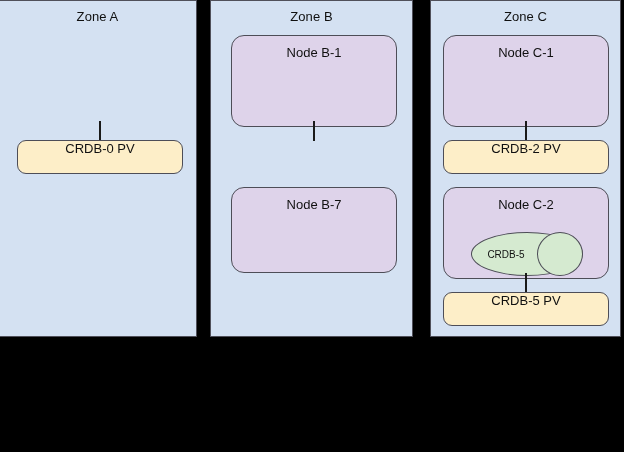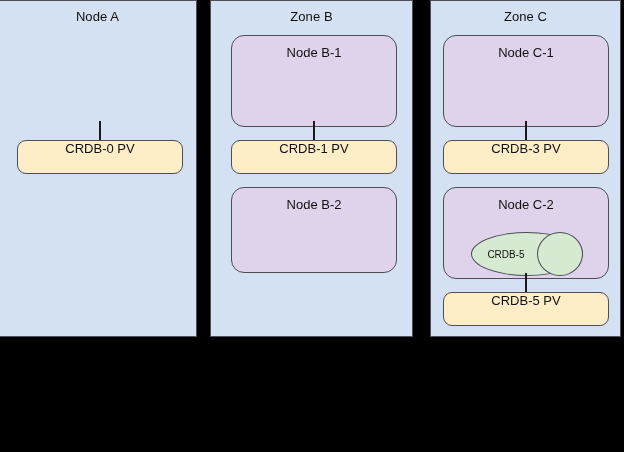--- a/index.html
+++ b/index.html
@@ -117,59 +117,56 @@
     width: 2px;
     background: #1a1a1a;
   }
 </style>
 </head>
 <body>
 
 <div id="canvas">
 
   <div class="zone zone-a">
-    <div class="zone-title">Node A</div>
+    <div class="zone-title">Zone A</div>
 
 
     <div class="conn" style="left:100px; top:120px; height:20px;"></div>
 
     <div class="pv" style="left:18px; top:139px; width:166px; height:34px;">
       <span class="pv-label">CRDB-0 PV</span>
     </div>
   </div>
 
   <div class="zone zone-b">
     <div class="zone-title">Zone B</div>
 
     <div class="node" style="left:20px; top:34px; width:166px; height:92px;">
       <div class="node-title">Node B-1</div>
     </div>
 
     <div class="conn" style="left:102px; top:120px; height:20px;"></div>
 
-    <div class="pv" style="left:20px; top:139px; width:166px; height:34px;">
-      <span class="pv-label">CRDB-1 PV</span>
-    </div>
 
     <div class="node" style="left:20px; top:186px; width:166px; height:86px;">
-      <div class="node-title">Node B-2</div>
+      <div class="node-title">Node B-7</div>
     </div>
   </div>
 
   <div class="zone zone-c">
     <div class="zone-title">Zone C</div>
 
     <div class="node" style="left:12px; top:34px; width:166px; height:92px;">
       <div class="node-title">Node C-1</div>
     </div>
 
     <div class="conn" style="left:94px; top:120px; height:20px;"></div>
 
     <div class="pv" style="left:12px; top:139px; width:166px; height:34px;">
-      <span class="pv-label">CRDB-3 PV</span>
+      <span class="pv-label">CRDB-2 PV</span>
     </div>
 
     <div class="node" style="left:12px; top:186px; width:166px; height:92px;">
       <div class="node-title">Node C-2</div>
       <div class="cyl" style="left:27px; top:44px; width:112px; height:44px;">
         <div class="cyl-cap"></div>
         <div class="cyl-label">CRDB-5</div>
       </div>
     </div>
 

